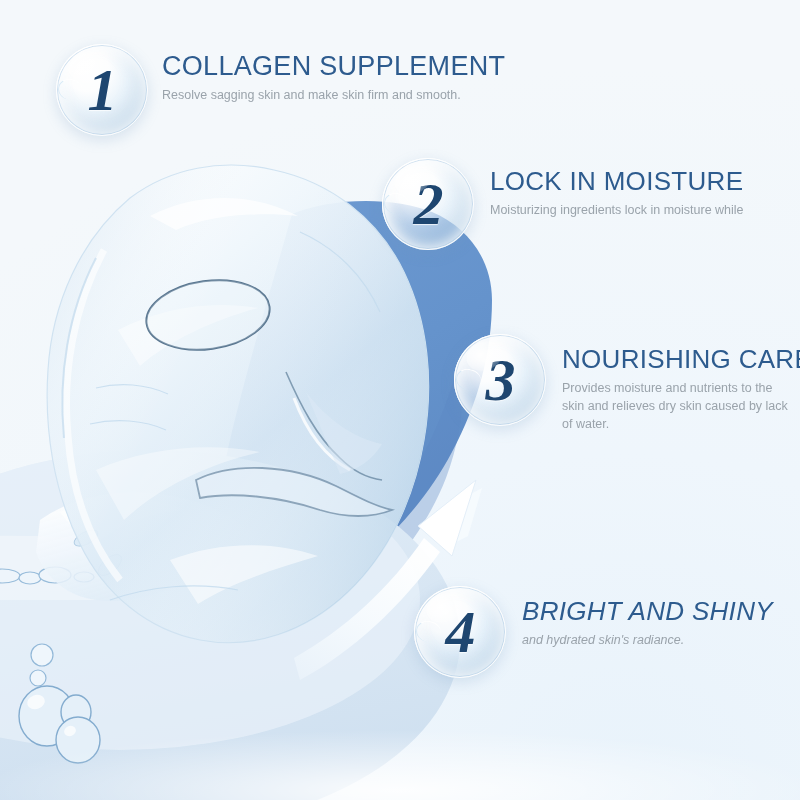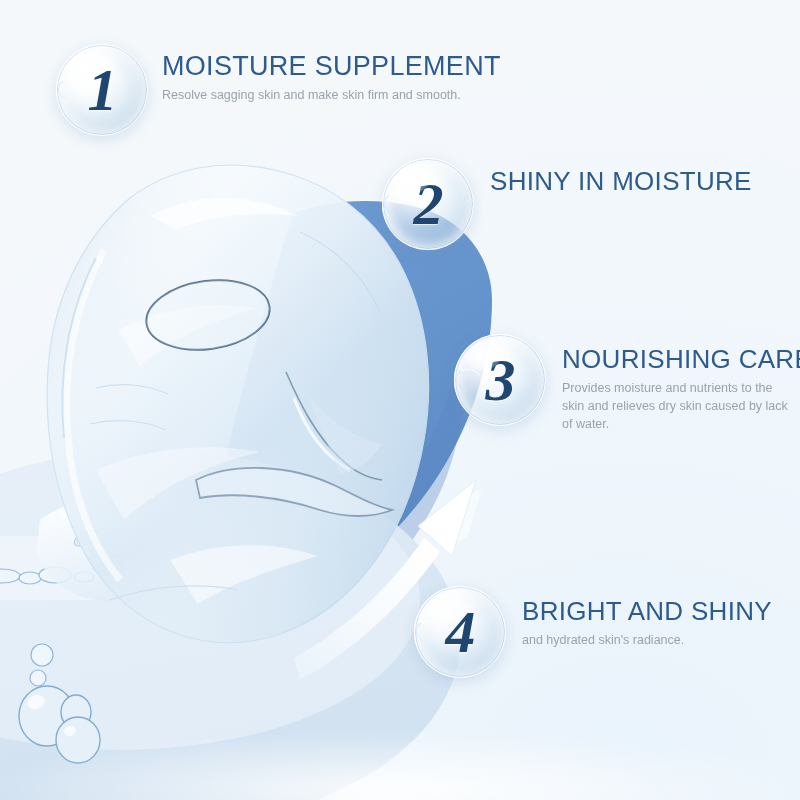--- a/index.html
+++ b/index.html
@@ -128,21 +128,21 @@
   #feature-1 .body-text { max-width: 330px; }
 
   #feature-2 { left: 382px; top: 158px; }
   #feature-2 .copy { padding-left: 16px; padding-top: 10px; }
 
   #feature-3 { left: 454px; top: 334px; }
   #feature-3 .copy { padding-left: 16px; padding-top: 12px; }
   #feature-3 .body-text { max-width: 260px; }
 
   #feature-4 { left: 414px; top: 586px; }
-  #feature-4 .copy { padding-left: 16px; padding-top: 12px; }
+  #feature-4 .copy { padding-left: 16px; padding-top: 12px; font-style: italic; }
   #feature-4 .body-text { max-width: 290px; }
 </style>
 </head>
 <body>
 
 <div id="poster">
 
   <div class="art-layer">
     <svg viewBox="0 0 800 800" xmlns="http://www.w3.org/2000/svg">
       <defs>
@@ -319,35 +319,36 @@
       <ellipse cx="400" cy="790" rx="420" ry="60" fill="url(#gGlow)"></ellipse>
     </svg>
   </div>
 
   <div class="feature" id="feature-1">
     <div class="bubble">
       <span class="rim-glint"></span>
       <span class="num">1</span>
     </div>
     <div class="copy">
-      <h2 class="headline">MOISTURE SUPPLEMENT</h2>
+      <h2 class="headline">COLLAGEN SUPPLEMENT</h2>
       <p class="body-text">
         <span class="ln">Resolve sagging skin and make skin firm and smooth.</span>
       </p>
     </div>
   </div>
 
   <div class="feature" id="feature-2">
     <div class="bubble">
       <span class="rim-glint"></span>
       <span class="num">2</span>
     </div>
     <div class="copy">
-      <h2 class="headline">SHINY IN MOISTURE</h2>
+      <h2 class="headline">LOCK IN MOISTURE</h2>
       <p class="body-text">
+        <span class="ln">Moisturizing ingredients lock in moisture while</span>
       </p>
     </div>
   </div>
 
   <div class="feature" id="feature-3">
     <div class="bubble">
       <span class="rim-glint"></span>
       <span class="num">3</span>
     </div>
     <div class="copy">

